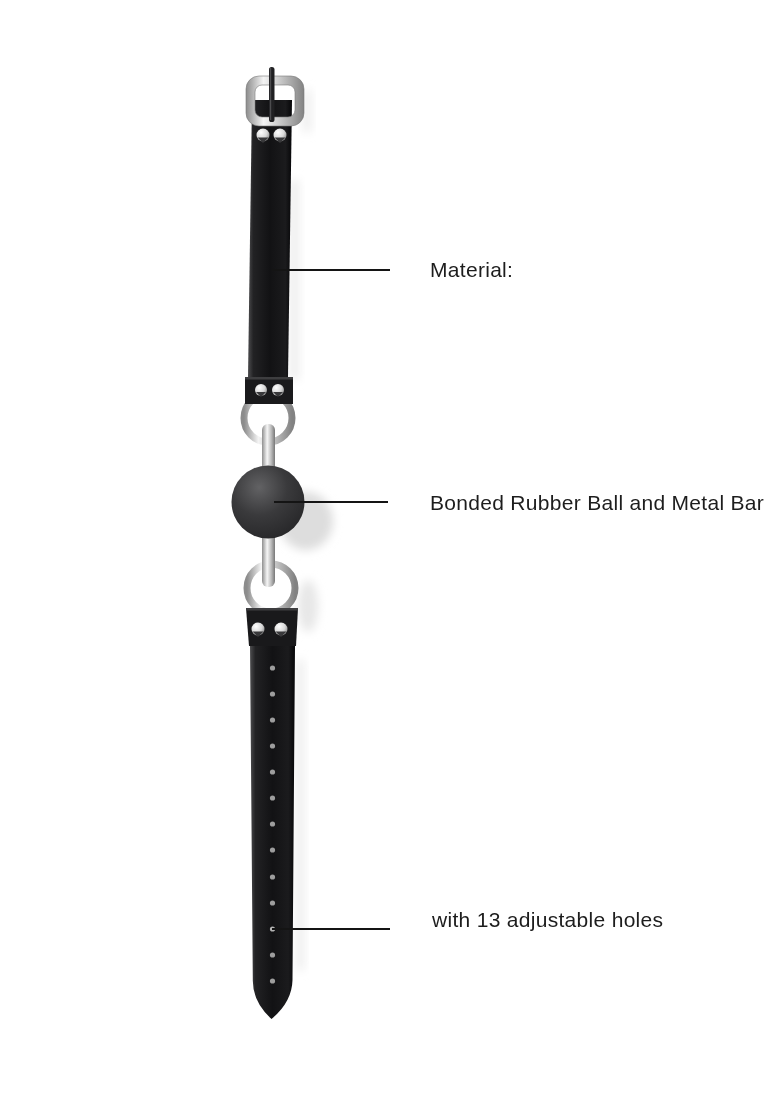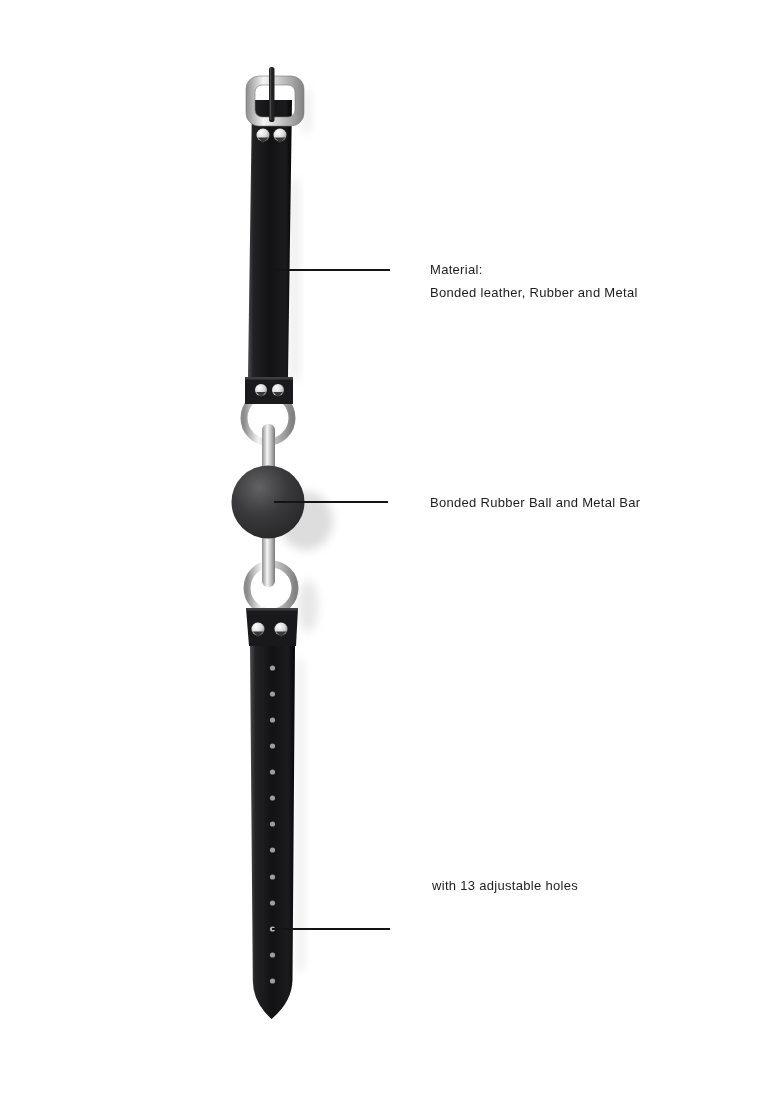--- a/index.html
+++ b/index.html
@@ -3,21 +3,21 @@
 <meta charset="utf-8">
 <style>
   html,body{margin:0;padding:0;background:#ffffff;}
   .stage{
     position:relative;width:776px;height:1102px;background:#ffffff;overflow:hidden;
     font-family:"Liberation Sans", sans-serif;
   }
   .illustration{position:absolute;left:0;top:0;width:776px;height:1102px;}
   .leader{position:absolute;height:2px;background:#141414;}
   .note{
-    position:absolute;font-size:13px;line-height:23px;color:#1d1d1d;
+    position:absolute;font-size:21px;line-height:23px;color:#1d1d1d;
     letter-spacing:0.3px;white-space:nowrap;
   }
 </style>
 </head>
 <body>
 
 <div class="stage">
 
   <svg class="illustration" viewBox="0 0 776 1102" aria-hidden="true">
     <defs>
@@ -112,26 +112,25 @@
       <circle cx="272.5" cy="903" r="2.6" fill="#9d9d9d"></circle>
       <circle cx="272.5" cy="929" r="2.6" fill="#b3b3b3"></circle>
       <circle cx="272.5" cy="955" r="2.6" fill="#9d9d9d"></circle>
       <circle cx="272.5" cy="981" r="2.6" fill="#9d9d9d"></circle>
     </g>
   </svg>
 
   <div class="leader" style="left:272px;top:269px;width:118px"></div>
   <div class="note" style="left:430px;top:258px">
     <div>Material:</div>
-    <div>Bonded leather, Rubber and Metal</div>
   </div>
 
   <div class="leader" style="left:274px;top:501px;width:114px"></div>
   <div class="note" style="left:430px;top:491px">
     <div>Bonded Rubber Ball and Metal Bar</div>
   </div>
 
   <div class="leader" style="left:272px;top:928px;width:118px"></div>
-  <div class="note" style="left:432px;top:874px">
+  <div class="note" style="left:432px;top:908px">
     <div>with 13 adjustable holes</div>
   </div>
 
 </div>
 
 </body></html>

